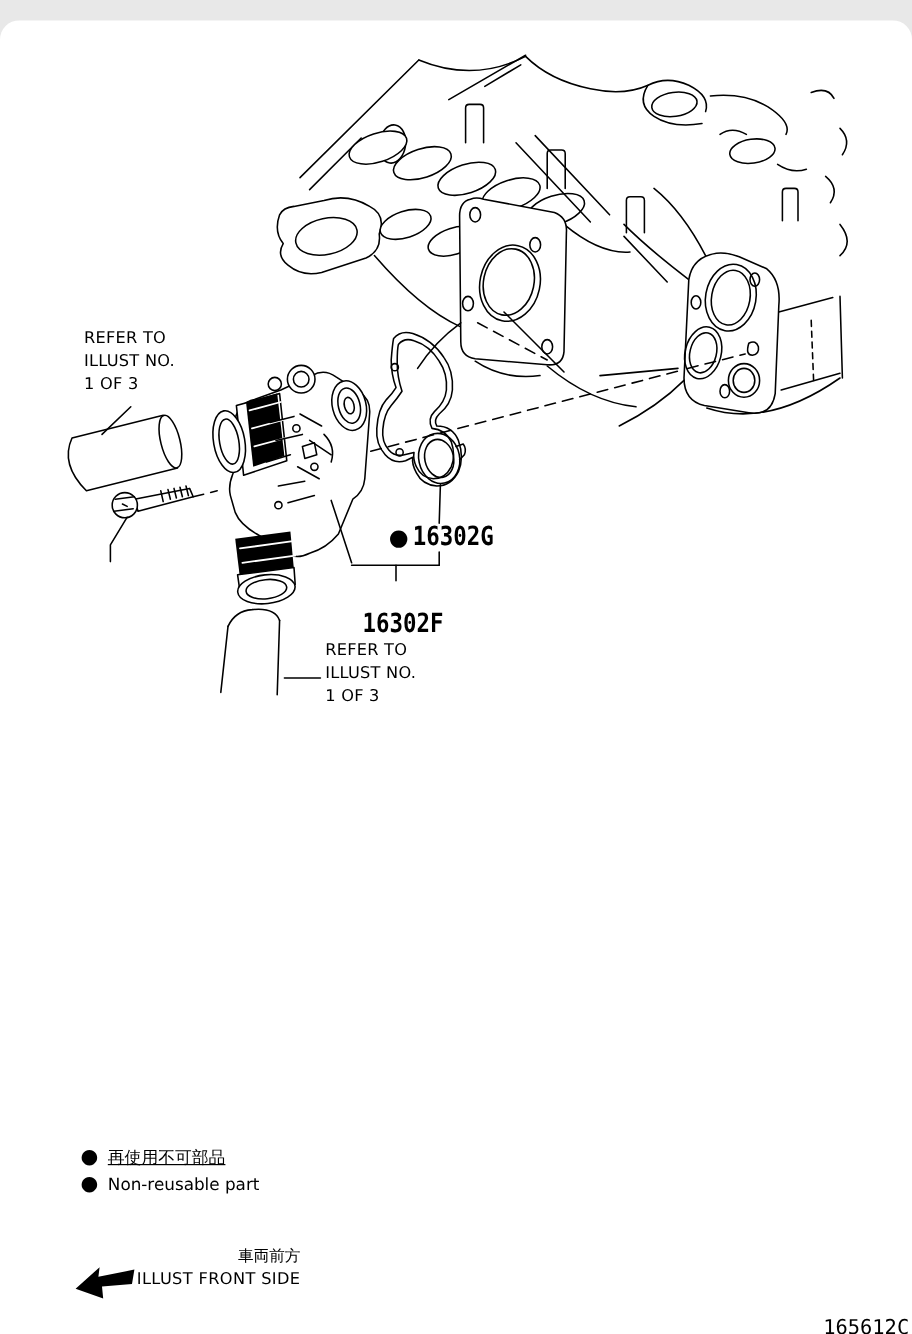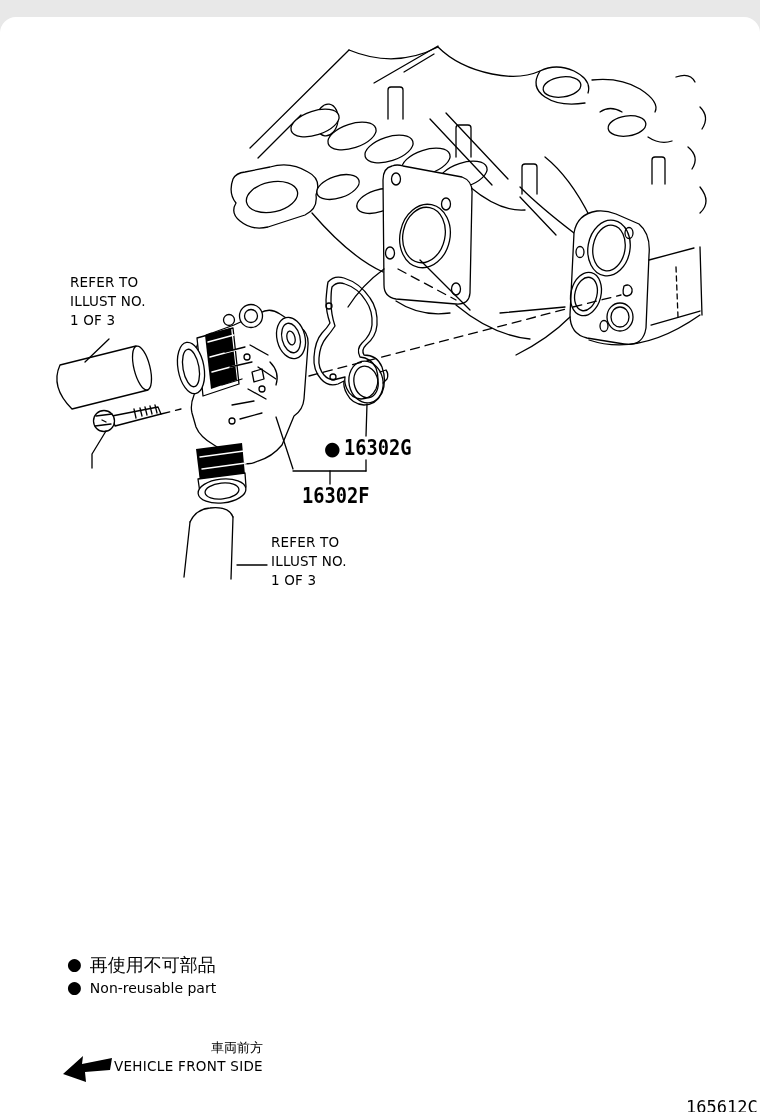--- a/index.html
+++ b/index.html
@@ -19,21 +19,21 @@
   .lbl{position:absolute;white-space:nowrap;}
   .partnum{
     font-family:"DejaVu Sans Mono", monospace;font-weight:700;font-size:22px;
     line-height:24px;display:inline-block;transform:scaleX(0.85);transform-origin:left top;
   }
   .callout{display:flex;align-items:center;}
   .bullet{font-size:19px;line-height:22px;margin-right:3px;font-family:"DejaVu Sans",sans-serif;}
   .refer{font-size:13.5px;line-height:19px;letter-spacing:0.2px;}
   .legend-row{display:flex;align-items:center;height:23px;}
   .legend-bullet{font-size:17px;line-height:23px;margin-right:8px;}
-  .legend-jp{font-size:18px;}
+  .legend-jp{font-size:14px;text-decoration:underline;}
   .legend-en{font-size:14px;text-align:center;}
   .dir-jp{font-size:13px;line-height:18px;text-align:right;}
   .dir-en{font-size:13.5px;line-height:18px;letter-spacing:0.3px;}
   .code{font-family:"DejaVu Sans Mono", monospace;font-size:17px;}
 </style>
 </head>
 <body>
 
 <div class="page">
 
@@ -229,35 +229,35 @@
     <div>ILLUST NO.</div>
     <div>1 OF 3</div>
   </div>
 
 
   <div class="lbl callout" style="left:324px;top:419px;">
     <span class="bullet">●</span>
     <span class="partnum">16302G</span>
   </div>
 
-  <div class="lbl" style="left:302px;top:467px;">
+  <div class="lbl" style="left:302px;top:492px;">
     <span class="partnum">16302F</span>
   </div>
 
   <div class="lbl" style="left:67px;top:936px;">
     <div class="legend-row">
       <span class="legend-bullet">●</span>
       <span class="legend-jp">再使用不可部品</span>
     </div>
     <div class="legend-row">
       <span class="legend-bullet">●</span>
       <span class="legend-en">Non-reusable part</span>
     </div>
   </div>
 
   <div class="lbl" style="left:114px;top:1022px;">
     <div class="dir-jp">車両前方</div>
-    <div class="dir-en">VEHICLE FRONT SIDE</div>
+    <div class="dir-en">ILLUST FRONT SIDE</div>
   </div>
 
   <div class="lbl code" style="left:686px;top:1080px;">165612C</div>
 
 </div>
 
 </body></html>

